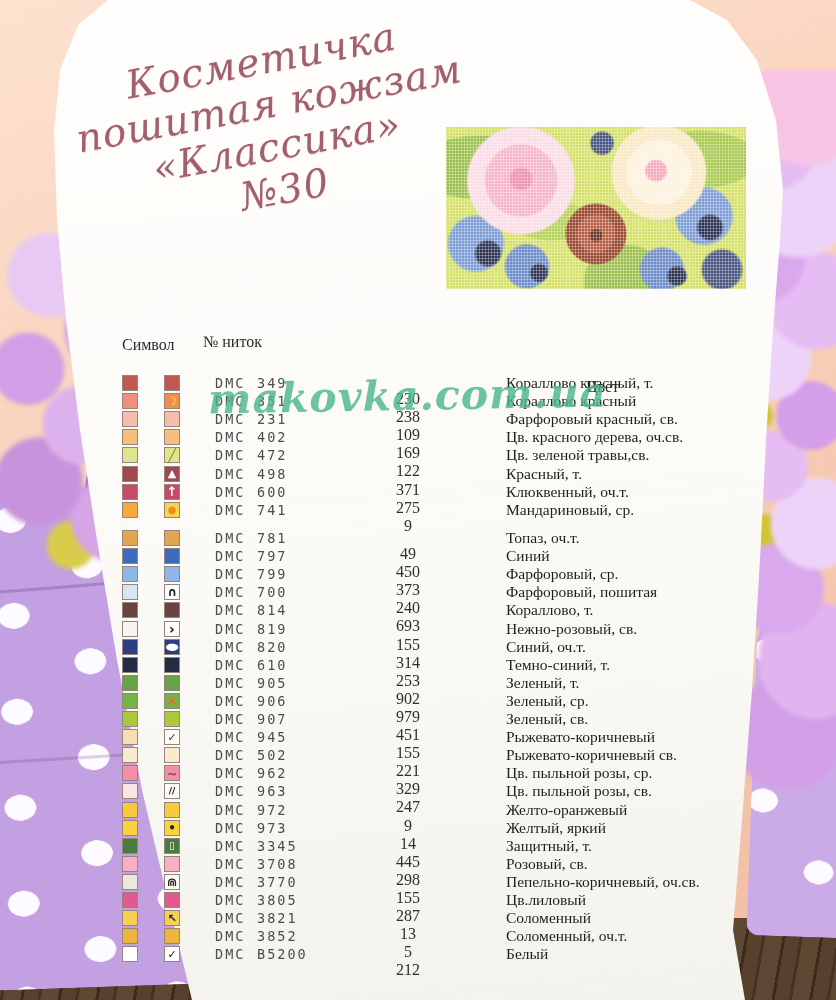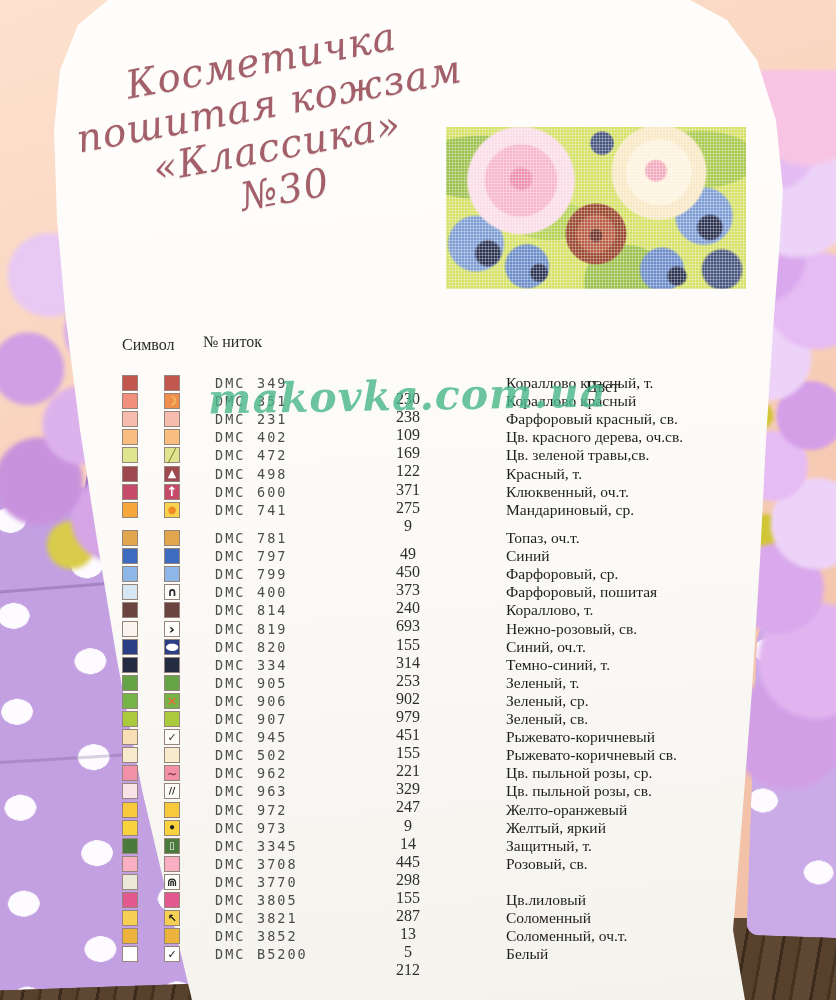--- a/index.html
+++ b/index.html
@@ -260,21 +260,21 @@
           <span class="num">799</span>
           <span class="qty">373</span>
           <span class="cname">Фарфоровый, ср.</span>
         </div>
         <div class="row" style="top: 583.3px;">
           <span class="sw s1" style="background:#d6e6f3"></span>
           <span class="sw s2" style="background:#fdfcf8">
             <i style="color:#222222;font-size:12px">∩</i>
           </span>
           <span class="dmc">DMC</span>
-          <span class="num">400</span>
+          <span class="num">700</span>
           <span class="qty">240</span>
           <span class="cname">Фарфоровый, пошитая</span>
         </div>
         <div class="row" style="top: 601.4px;">
           <span class="sw s1" style="background:#6a4441"></span>
           <span class="sw s2" style="background:#6a4441">
             <i style="color:#000"></i>
           </span>
           <span class="dmc">DMC</span>
           <span class="num">814</span>
@@ -300,21 +300,21 @@
           <span class="num">820</span>
           <span class="qty">314</span>
           <span class="cname">Синий, оч.т.</span>
         </div>
         <div class="row" style="top: 655.7px;">
           <span class="sw s1" style="background:#232c43"></span>
           <span class="sw s2" style="background:#232c43">
             <i style="color:#000"></i>
           </span>
           <span class="dmc">DMC</span>
-          <span class="num">334</span>
+          <span class="num">610</span>
           <span class="qty">253</span>
           <span class="cname">Темно-синий, т.</span>
         </div>
         <div class="row" style="top: 673.8px;">
           <span class="sw s1" style="background:#64a447"></span>
           <span class="sw s2" style="background:#64a447">
             <i style="color:#000"></i>
           </span>
           <span class="dmc">DMC</span>
           <span class="num">905</span>
@@ -422,20 +422,21 @@
           <span class="cname">Розовый, св.</span>
         </div>
         <div class="row" style="top: 872.9px;">
           <span class="sw s1" style="background:#ece9db"></span>
           <span class="sw s2" style="background:#fdfbf6">
             <i style="color:#222222;font-size:12px">⋒</i>
           </span>
           <span class="dmc">DMC</span>
           <span class="num">3770</span>
           <span class="qty">155</span>
+          <span class="cname">Пепельно-коричневый, оч.св.</span>
         </div>
         <div class="row" style="top: 891px;">
           <span class="sw s1" style="background:#e2598f"></span>
           <span class="sw s2" style="background:#e2598f">
             <i style="color:#000"></i>
           </span>
           <span class="dmc">DMC</span>
           <span class="num">3805</span>
           <span class="qty">287</span>
           <span class="cname">Цв.лиловый</span>

